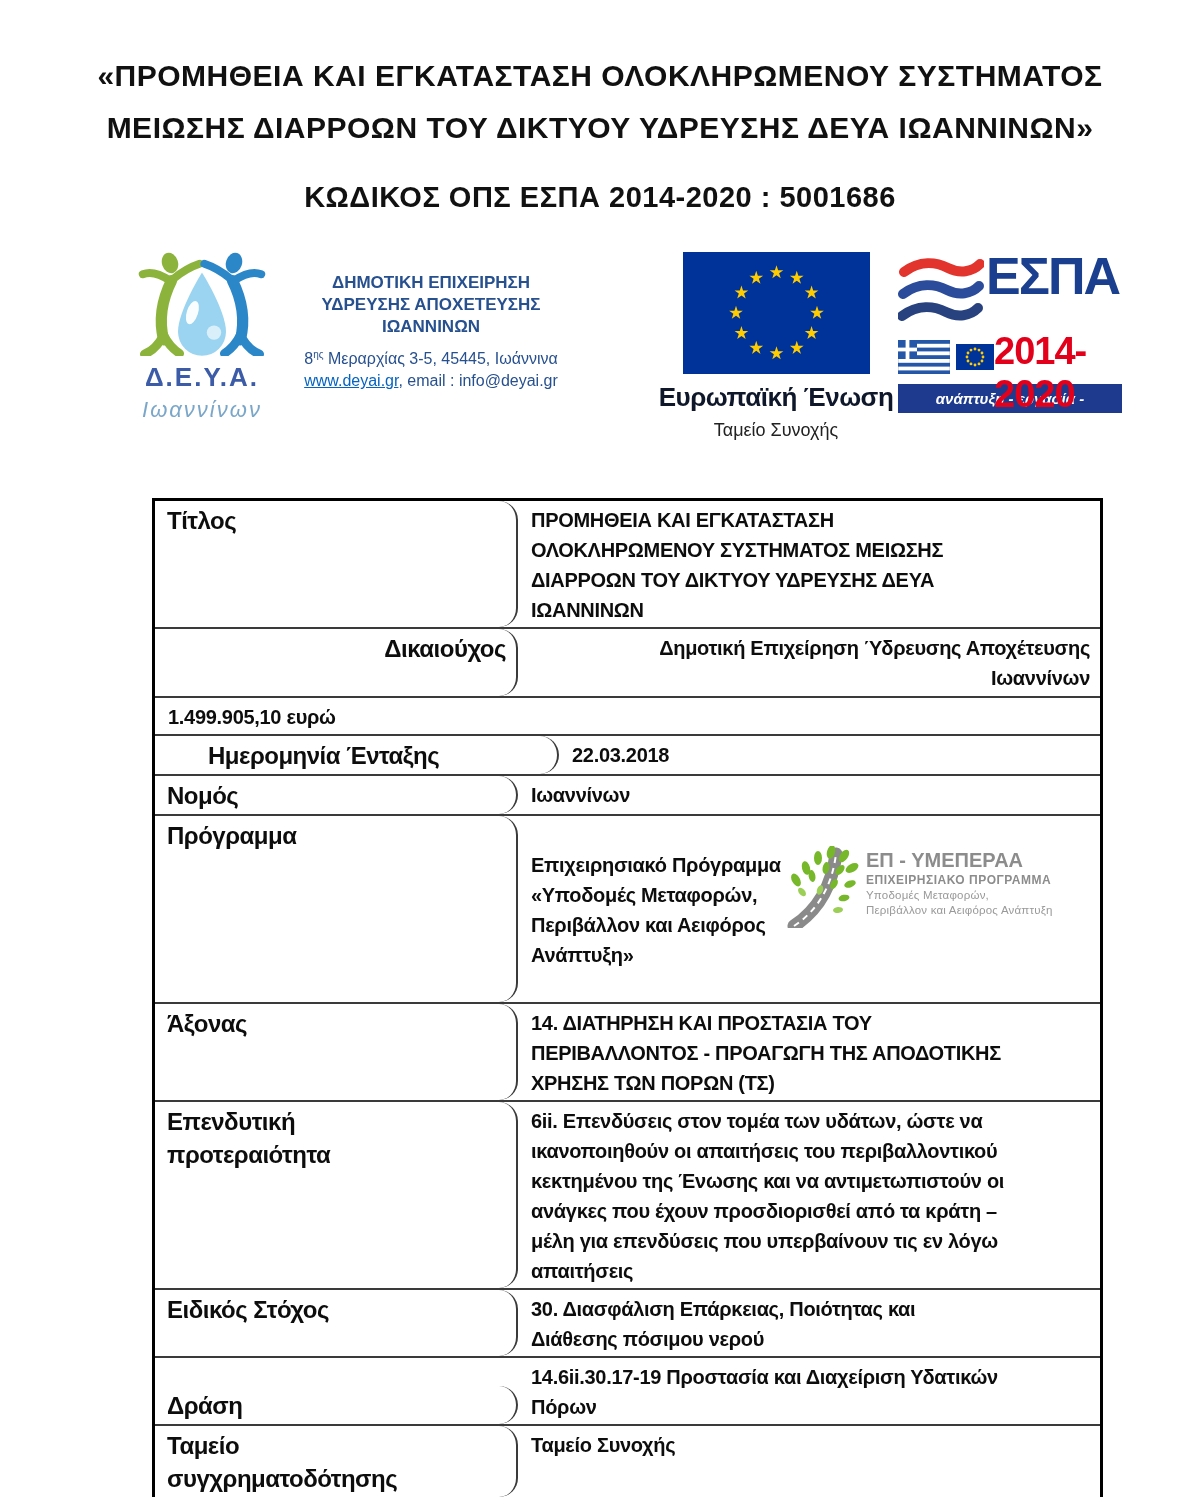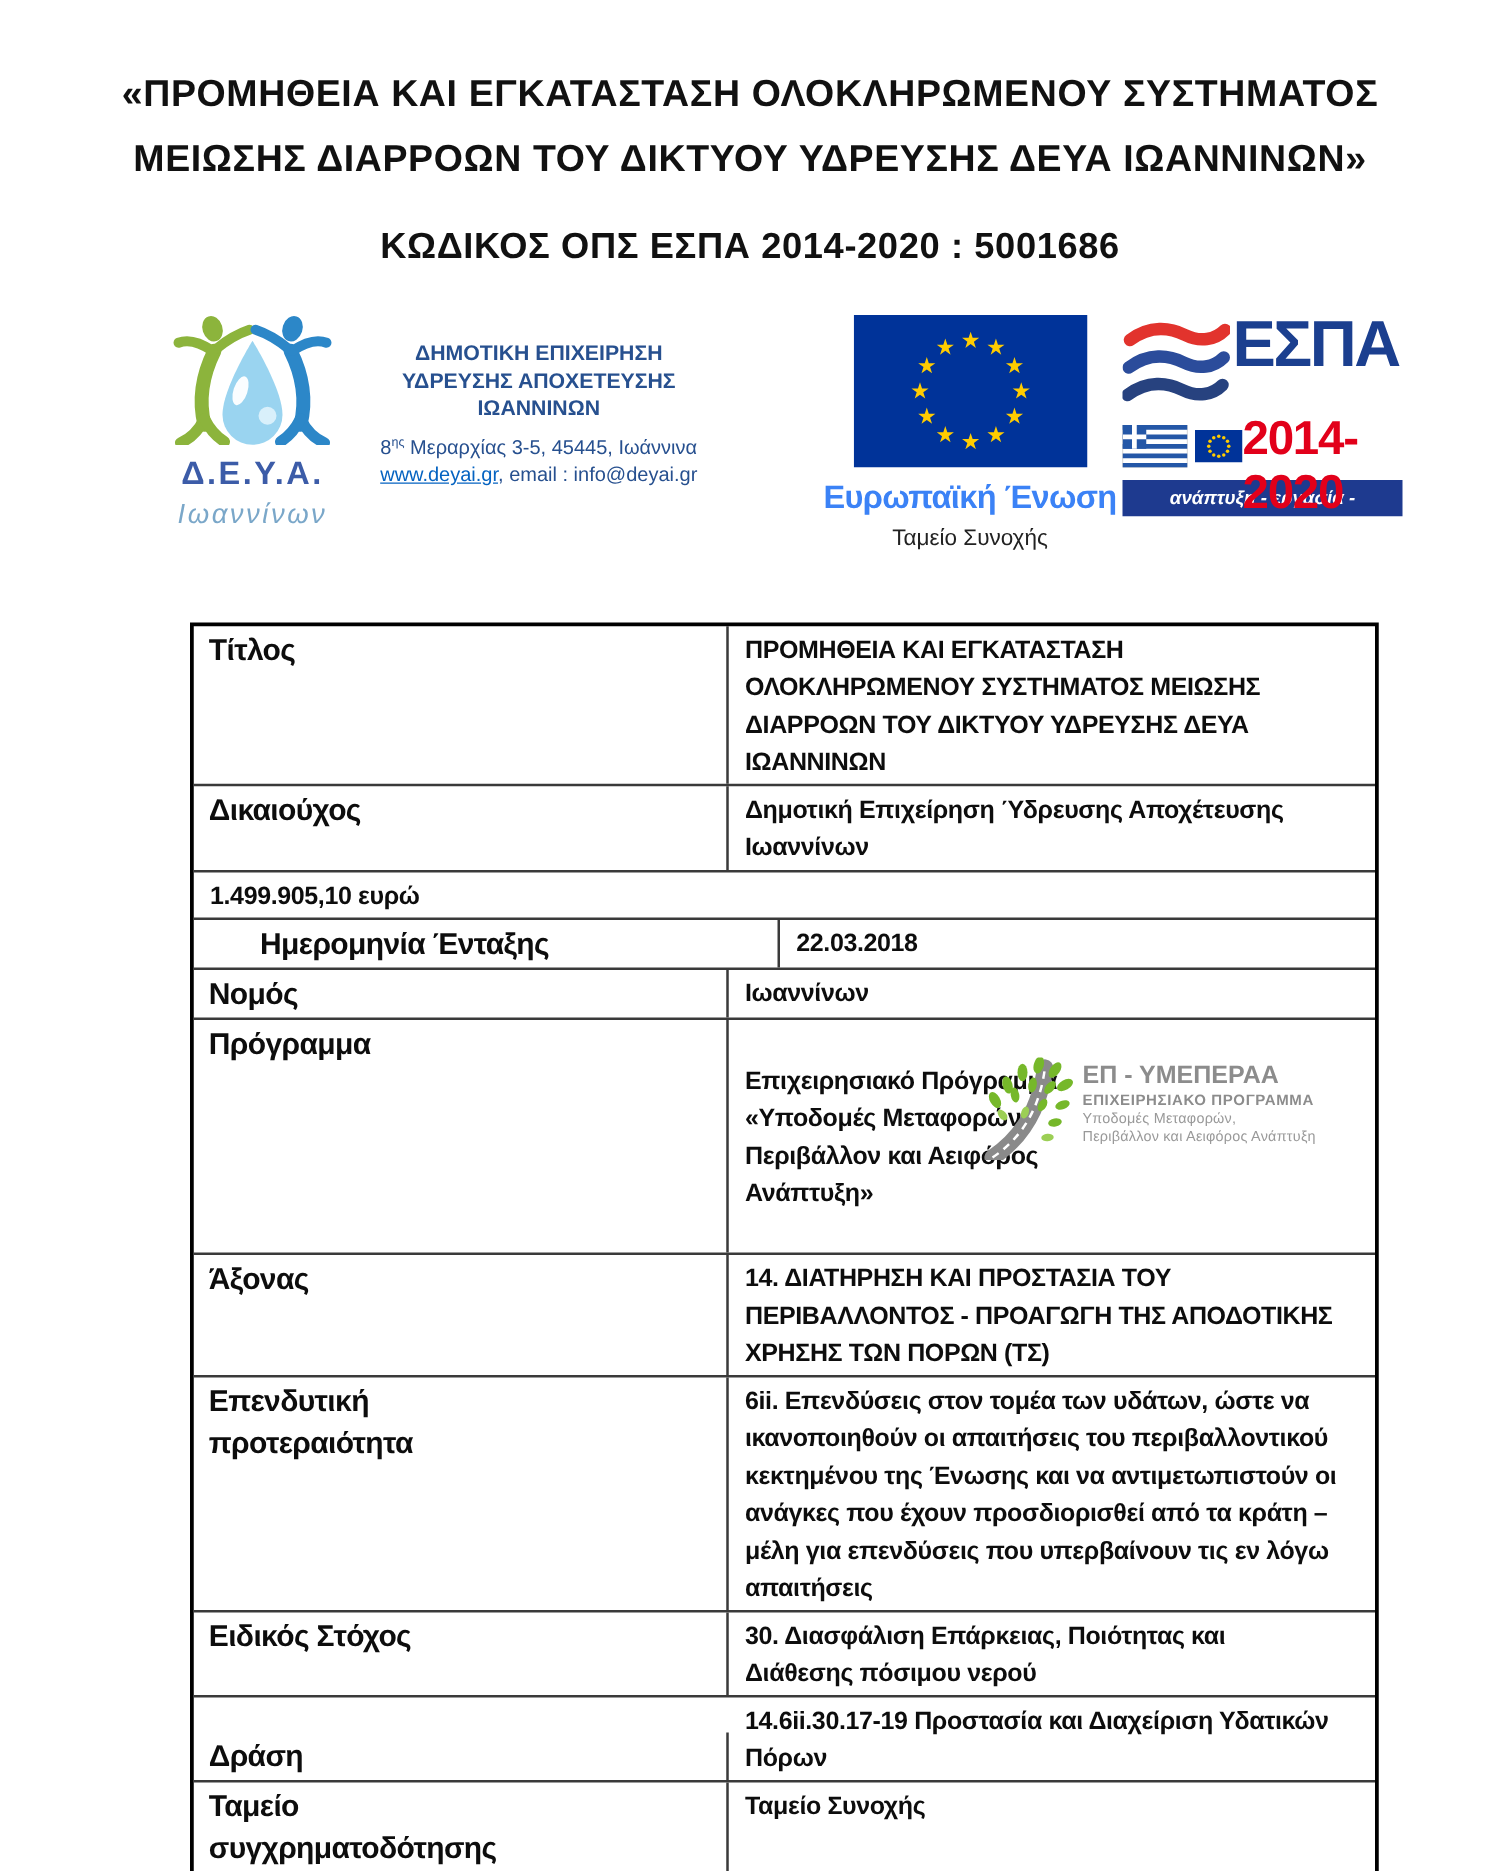--- a/index.html
+++ b/index.html
@@ -25,53 +25,53 @@
 
   .org-block{position:absolute;left:276px;top:22px;width:310px;text-align:center;color:#27508f;}
   .org-line{font-size:17px;font-weight:700;line-height:22px;}
   .org-address{font-size:16px;margin-top:6px;line-height:22px;}
   .org-address sup{font-size:10px;}
   .org-contact{font-size:16px;line-height:22px;}
   .org-link{color:#0563c1;text-decoration:underline;cursor:pointer;}
 
   .eu-block{position:absolute;left:651px;top:2px;width:250px;text-align:center;}
   .eu-flag{display:block;margin:0 auto;}
-  .eu-label{font-size:26px;font-weight:700;color:#3b82f6;margin-top:8px;letter-spacing:-0.5px;}
+  .eu-label{font-size:26px;font-weight:700;color:#0f172a;margin-top:8px;letter-spacing:-0.5px;}
   .eu-sublabel{font-size:18px;color:#222;margin-top:7px;}
 
   .espa-block{position:absolute;left:898px;top:4px;width:224px;}
   .espa-top{position:relative;height:76px;}
   .espa-waves{position:absolute;left:0;top:2px;}
   .espa-name{position:absolute;left:88px;top:-8px;font-size:52px;font-weight:800;color:#1b3f8f;letter-spacing:-2px;}
   .espa-mid{position:relative;height:48px;margin-top:2px;}
   .espa-flags{position:absolute;left:0;top:8px;display:flex;gap:6px;align-items:center;}
   .espa-years{position:absolute;left:96px;top:-2px;font-size:38px;font-weight:800;color:#e2001a;letter-spacing:-1px;}
   .espa-band{margin-top:4px;background:#1e3a8f;color:#fff;font-size:15px;font-weight:700;font-style:italic;
     text-align:center;line-height:29px;height:29px;letter-spacing:0px;}
 
   
   .info-table{
     position:absolute;left:152px;top:498px;width:951px;
     border:3px solid #000;box-sizing:border-box;
   }
   .trow{display:flex;border-bottom:2px solid #3a3a3a;box-sizing:border-box;}
   .trow:last-child{border-bottom:none;}
   .tlabel{
-    width:428px;box-sizing:border-box;border-right:2px solid #3a3a3a;
+    width:363px;box-sizing:border-box;border-right:2px solid #3a3a3a;
     padding:3px 10px 2px 12px;
     font-size:24px;font-weight:700;letter-spacing:-0.5px;line-height:33px;
-    white-space:pre-line;color:#0d0d0d;
+    white-space:pre-line;color:#0d0d0d;border-radius:19px;
   }
   .tvalue{
     flex:1;box-sizing:border-box;position:relative;
     padding:4px 10px 2px 13px;
     font-size:20px;font-weight:700;letter-spacing:-0.3px;line-height:30px;
     white-space:pre-line;color:#0d0d0d;
   }
-  .r0{min-height:121px;} .r1{min-height:69px;} .r2{min-height:34px;} .r3{min-height:36px;padding-left:41px;}
+  .r0{min-height:121px;} .r1{min-height:69px;text-align:right;} .r2{min-height:34px;} .r3{min-height:36px;padding-left:41px;}
   .r4{min-height:34px;} .r5{min-height:125px;} .r6{min-height:88px;} .r7{min-height:178px;}
   .r8{min-height:64px;} .r9{min-height:64px;align-items:flex-end;} .r10{min-height:71px;}
 
   
   .ymeperaa{position:absolute;right:6px;top:30px;width:312px;display:flex;gap:6px;align-items:flex-start;white-space:normal;}
   .ym-text{padding-top:2px;}
   .ym-title{font-size:20px;font-weight:700;color:#8c8c8c;letter-spacing:0px;line-height:24px;}
   .ym-sub{font-size:12px;font-weight:700;color:#8c8c8c;line-height:16px;letter-spacing:0.5px;}
   .ym-line{font-size:11.5px;font-weight:400;color:#999;line-height:15px;letter-spacing:0.2px;}
 </style>

